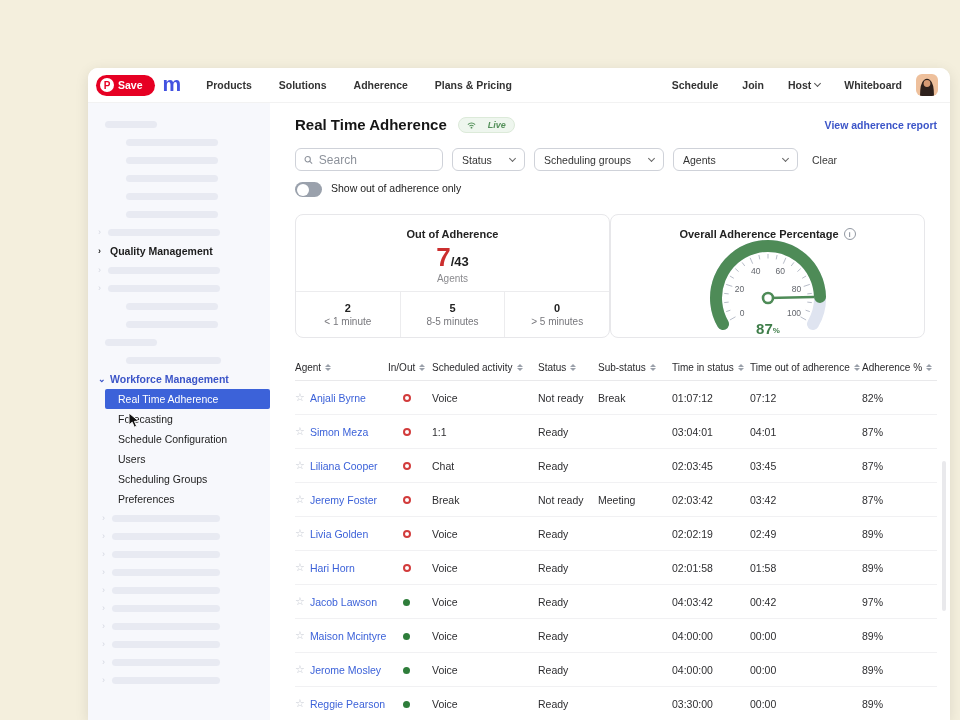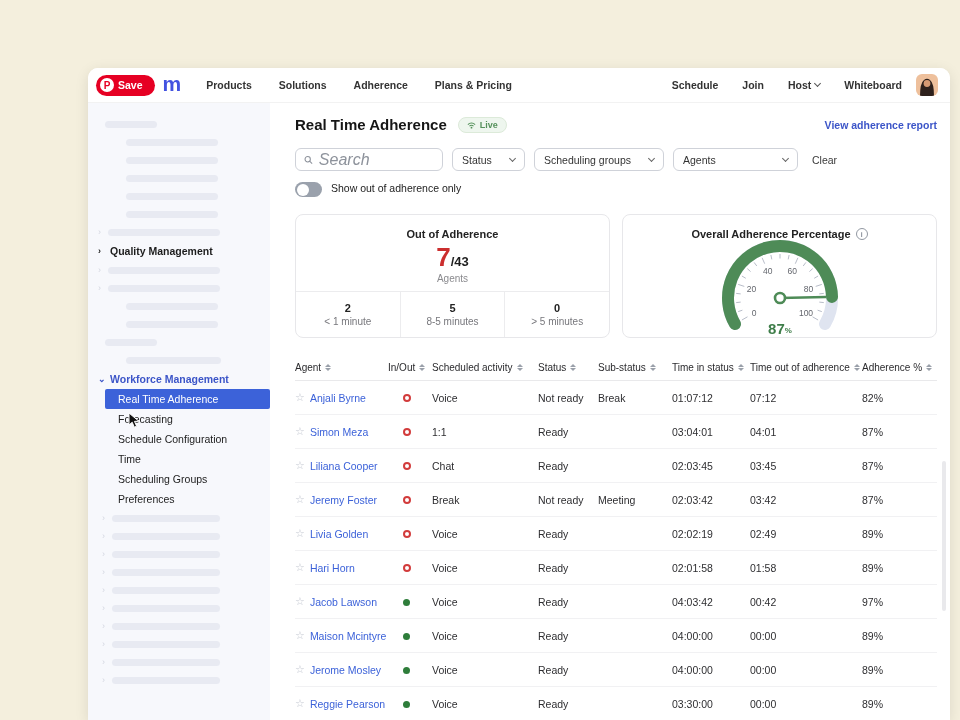--- a/index.html
+++ b/index.html
@@ -37,45 +37,45 @@
   .side-item { height:20px; display:flex; align-items:center; font-size:10.5px; color:#222;
                padding-left:30px; cursor:pointer; }
   .side-item.selected { background:#3c62d9; color:#fff; margin-left:17px; padding-left:13px; border-radius:2px; }
   .cursor-arrow { position:absolute; z-index:20; pointer-events:none; }
 
   
   .content { position:absolute; left:182px; top:35px; right:0; bottom:0; background:#fff;
              padding:13px 13px 0 25px; overflow:hidden; }
   .title-row { display:flex; align-items:center; }
   .page-title { font-size:15px; font-weight:bold; color:#161616; }
-  .live-badge { display:flex; align-items:center; gap:4px; margin-left:11px; background:#eef6ee;
+  .live-badge { display:flex; align-items:center; gap:12px; margin-left:11px; background:#eef6ee;
                 border:1px solid #dcead9; color:#55915b; font-size:9px; font-weight:bold;
-                border-radius:9px; padding:2px 8px; }
+                border-radius:9px; padding:2px 8px;font-style:italic; }
   .report-link { margin-left:auto; font-size:10.5px; font-weight:bold; color:#3c55c8; cursor:pointer; }
 
   .filter-row { display:flex; align-items:center; gap:9px; margin-top:15px; }
   .search-box { display:flex; align-items:center; gap:6px; width:148px; height:23px;
                 border:1px solid #cfd2d9; border-radius:6px; padding:0 8px; background:#fff; }
-  .search-box input { border:none; outline:none; width:100%; font-size:16px; color:#333;
-                font-family:"Liberation Sans",sans-serif; background:transparent;font-style:italic; }
+  .search-box input { border:none; outline:none; width:100%; font-size:12px; color:#333;
+                font-family:"Liberation Sans",sans-serif; background:transparent; }
   .search-box input::placeholder { color:#8d929b; }
   .select { display:flex; align-items:center; justify-content:space-between; height:23px;
             border:1px solid #cfd2d9; border-radius:6px; padding:0 9px; font-size:10.5px;
             color:#333; background:#fff; cursor:pointer; }
   .select .chev-down { border-color:#666; }
   .sel-status { width:73px; } .sel-groups { width:130px; } .sel-agents { width:125px; }
   .clear-link { font-size:10.5px; color:#3a3a3a; cursor:pointer; margin-left:5px; }
 
   .toggle-row { display:flex; align-items:flex-start; gap:9px; margin-top:11px; }
   .toggle { width:27px; height:15px; border-radius:8px; background:#9aa1ac; position:relative; cursor:pointer; flex:none; }
   .toggle .knob { position:absolute; left:1.5px; top:1.5px; width:12px; height:12px; border-radius:50%; background:#fff; }
   .toggle-label { font-size:10.5px; color:#222; }
 
   
-  .cards { display:flex; gap:12px; margin-top:17px; }
+  .cards { display:flex; margin-top:17px; }
   .card { border:1px solid #e7e7ea; border-radius:8px; background:#fff; height:124px; overflow:hidden; }
   .card.ooa { width:315px; display:flex; flex-direction:column; }
   .card.gaugecard { width:315px; }
   .card-title { text-align:center; font-size:11px; font-weight:bold; color:#222; margin-top:13px;
                 display:flex; align-items:center; justify-content:center; gap:5px; }
   .ooa-number { text-align:center; margin-top:2px; }
   .ooa-number .big { font-size:26px; font-weight:bold; color:#cb2e2e; }
   .ooa-number .small { font-size:13px; font-weight:bold; color:#1d1d1d; }
   .ooa-unit { text-align:center; font-size:10px; color:#8a8a8e; margin-top:0px; }
   .ooa-breakdown { margin-top:auto; border-top:1px solid #ececee; display:flex; height:46px; }
@@ -185,21 +185,21 @@
       <div class="sk-row">
         <div class="sk-bar" style="margin-left:38px;width:95px"></div>
       </div>
       <div class="side-label wm">
         <span class="arr">⌄</span>
         <span>Workforce Management</span>
       </div>
       <div class="side-item selected">Real Time Adherence</div>
       <div class="side-item">Forecasting</div>
       <div class="side-item">Schedule Configuration</div>
-      <div class="side-item">Time</div>
+      <div class="side-item">Users</div>
       <div class="side-item">Scheduling Groups</div>
       <div class="side-item">Preferences</div>
       <div class="sk-row">
         <span class="sk-chev" style="margin-left:14px">›</span>
         <div class="sk-bar" style="margin-left:3px;width:108px"></div>
       </div>
       <div class="sk-row">
         <span class="sk-chev" style="margin-left:14px">›</span>
         <div class="sk-bar" style="margin-left:3px;width:108px"></div>
       </div>

